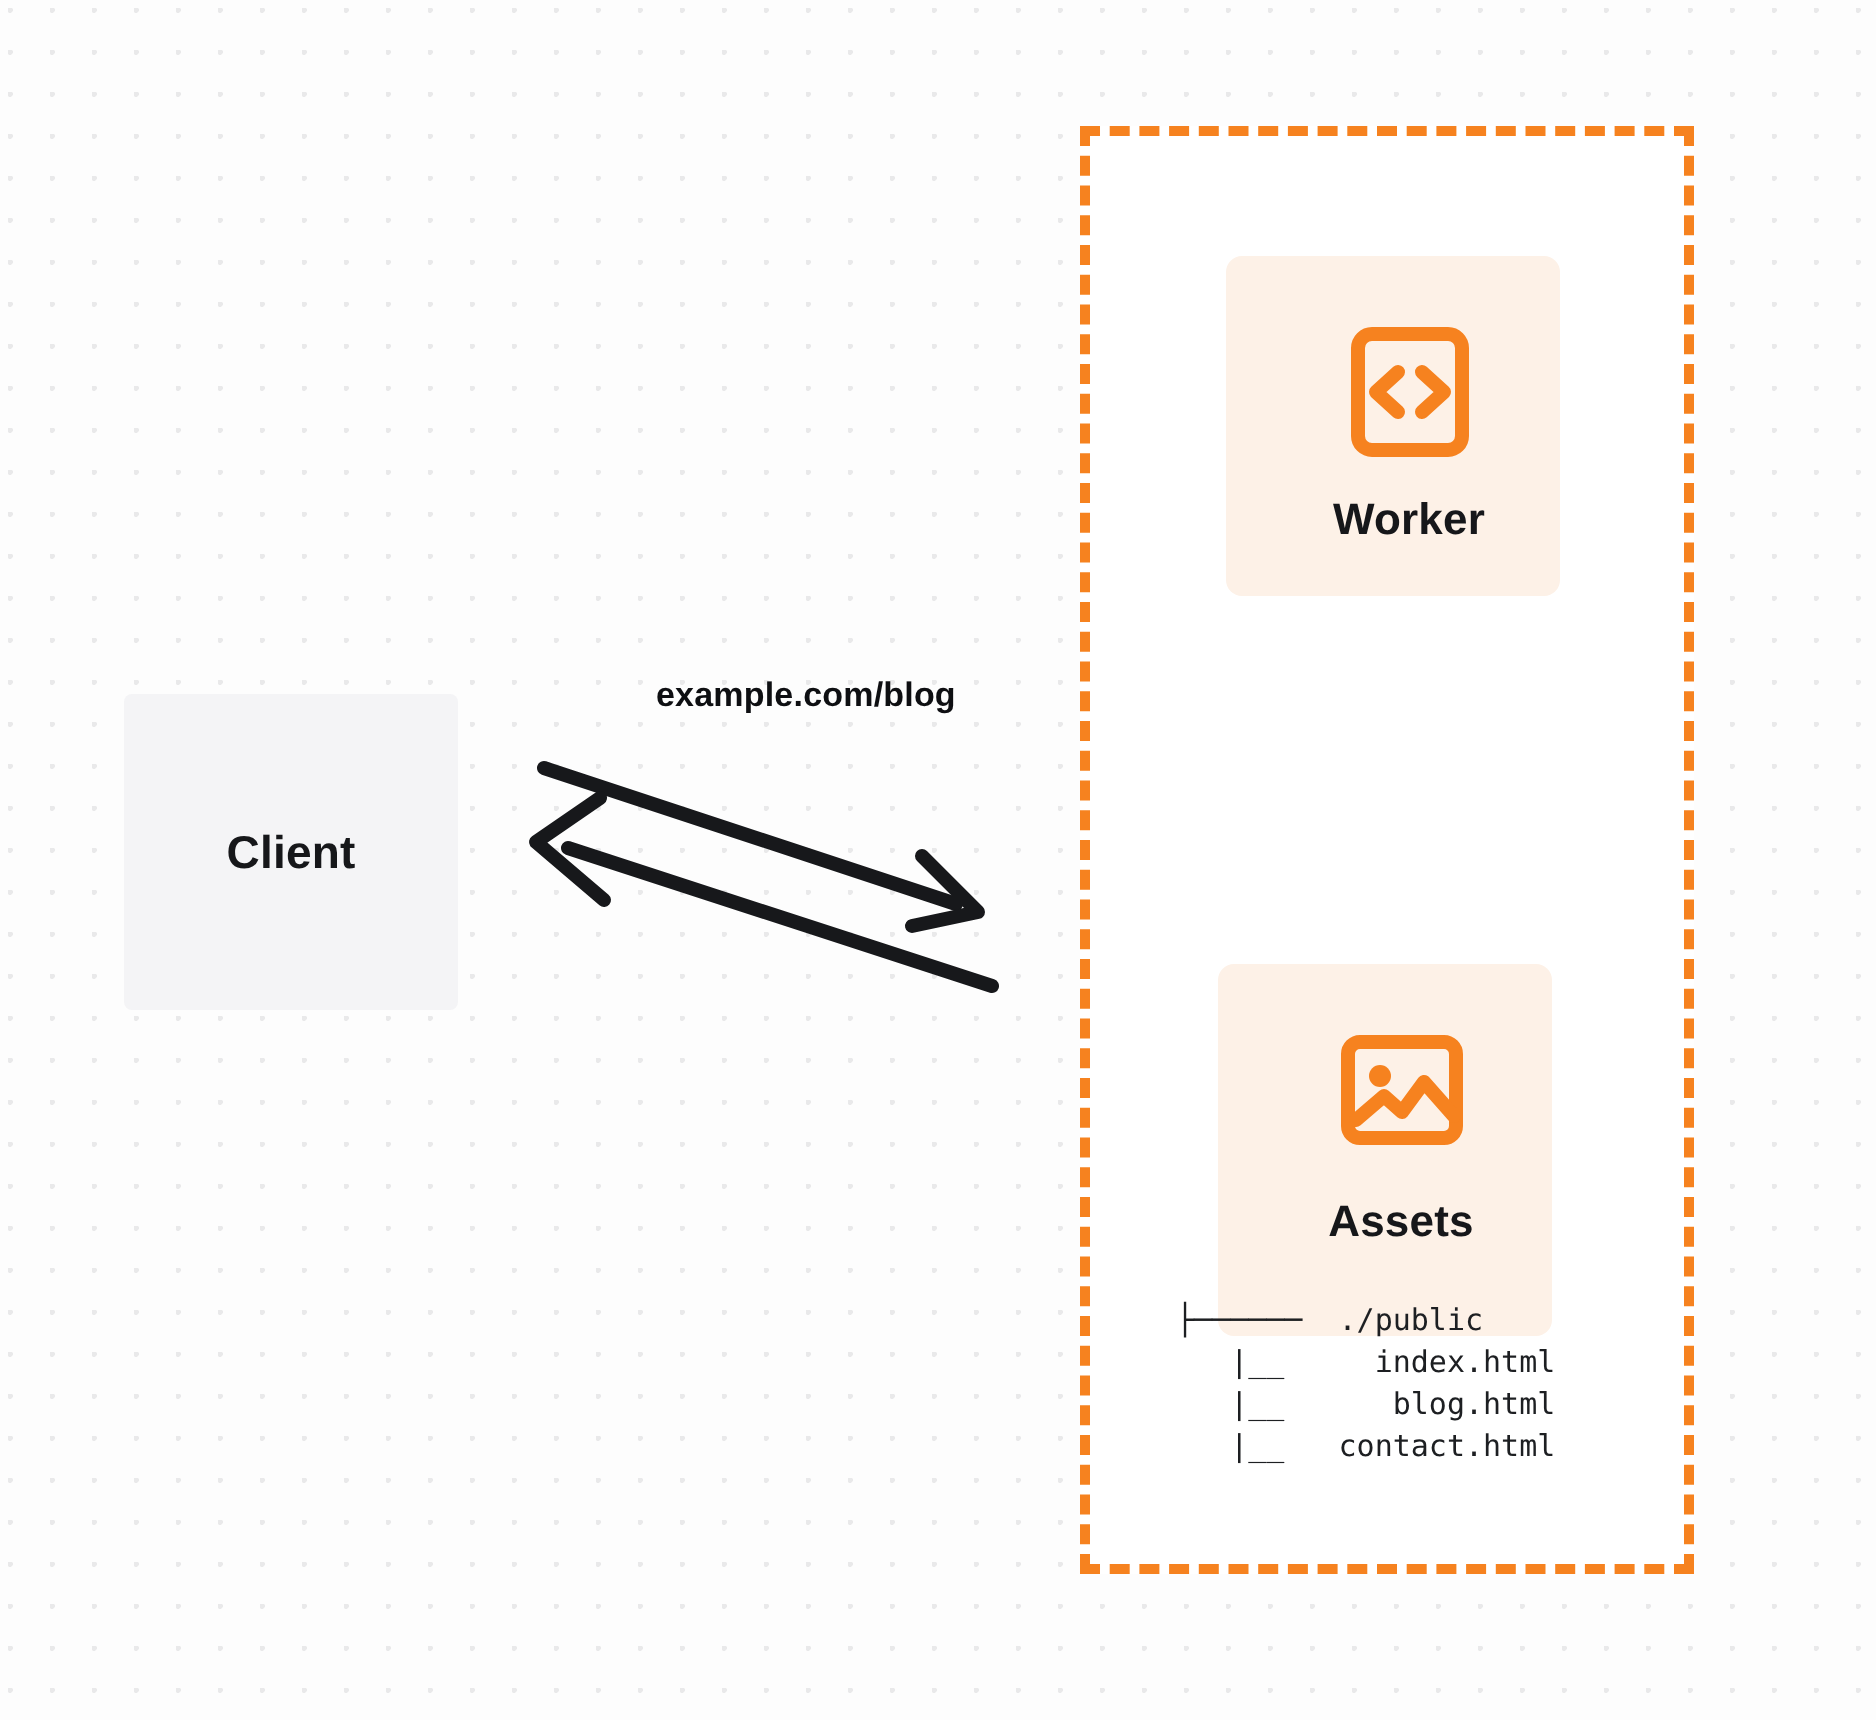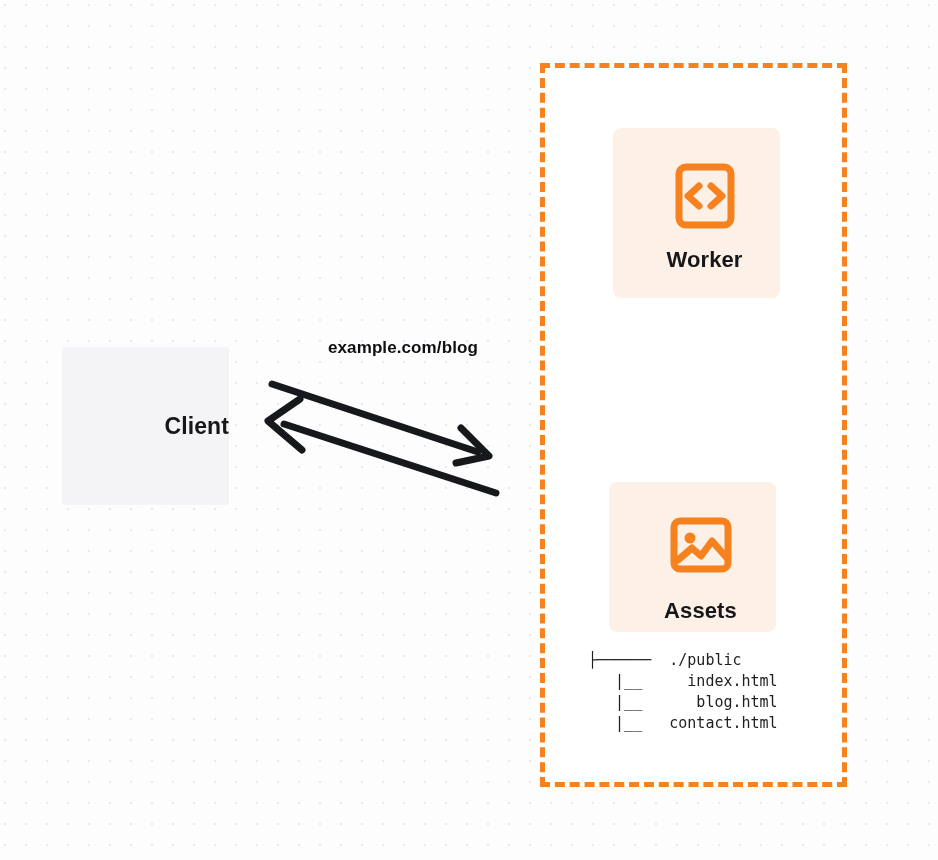--- a/index.html
+++ b/index.html
@@ -28,21 +28,21 @@
   .client-node {
     position: absolute;
     left: 62px;
     top: 347px;
     width: 167px;
     height: 158px;
     background-color: #f4f4f6;
     border-radius: 4px;
     display: flex;
     align-items: center;
-    justify-content: flex-end;
+    justify-content: center;
   }
   .client-label {
     font-size: 23px;
     font-weight: bold;
     color: #16171a;
     letter-spacing: 0.1px;
   }
 
   
   .edges {
@@ -106,21 +106,21 @@
   .card-worker {
     left: 613px;
     top: 128px;
     height: 170px;
     padding-top: 35px;
     box-sizing: border-box;
   }
   .card-assets {
     left: 609px;
     top: 482px;
-    height: 150px;
+    height: 186px;
     padding-top: 30px;
     box-sizing: border-box;
   }
   .card-icon {
     width: 62px;
     height: 66px;
     display: block;
   }
   .card-label {
     margin-top: 18px;

